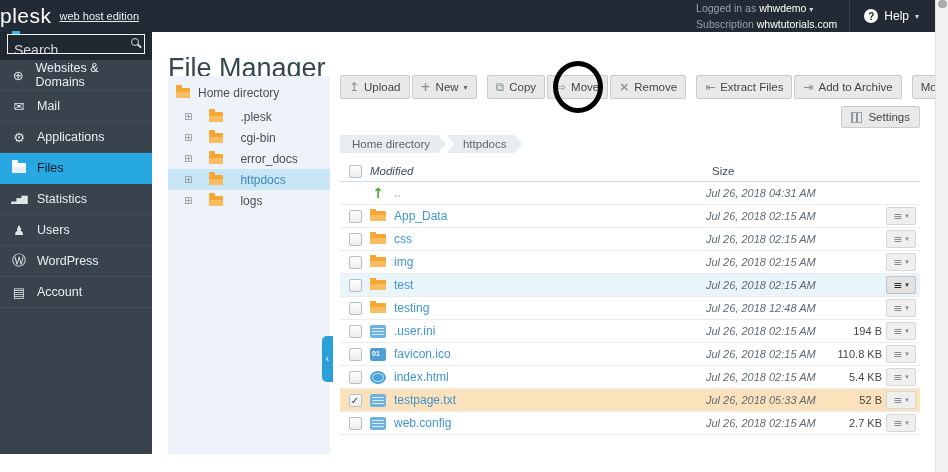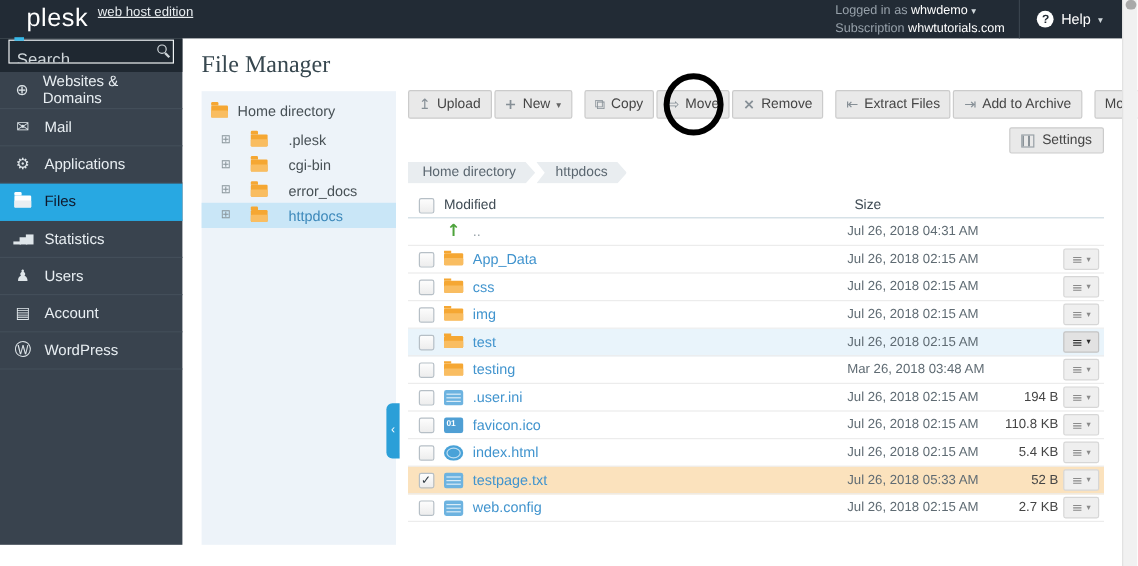--- a/index.html
+++ b/index.html
@@ -2,21 +2,21 @@
 <html><head>
 <meta charset="utf-8">
 <style>
   * { margin:0; padding:0; box-sizing:border-box; }
   body { font-family:"Liberation Sans", sans-serif; background:#fff; }
   #screen { position:relative; width:948px; height:472px; background:#fff; overflow:hidden; }
 
   
   .top-header { position:absolute; left:0; top:0; width:935px; height:32px; background:#222b35;
     display:flex; align-items:center; color:#fff; z-index:3; }
-  .logo-wrap { display:flex; align-items:flex-start; gap:8px; padding-left:22px; }
+  .logo-wrap { display:flex; align-items:center; gap:8px; padding-left:0; }
   .logo { position:relative; font-size:21px; font-weight:400; letter-spacing:.5px; color:#fff; }
   .logo-underscore { position:absolute; left:12px; bottom:-2px; width:8px; height:3px; background:#38b8e8; }
   .edition { font-size:11px; color:#e8edf0;text-decoration:underline; }
   .header-right { margin-left:auto; display:flex; align-items:center; height:100%; }
   .login-block { font-size:10.5px; line-height:14px; text-align:left; padding-right:12px; }
   .login-block .lbl { color:#97a1aa; }
   .login-block .val { color:#fff; font-weight:normal; }
   .caret-sm { font-family:"DejaVu Sans",sans-serif; font-size:8px; color:#cfd6da; }
   .help-btn { display:flex; align-items:center; gap:6px; height:100%; padding:0 16px 0 14px;
     border-left:1px solid #39434d; cursor:pointer; font-size:12px; color:#fff; }
@@ -64,21 +64,21 @@
   .fi-file::before { content:""; position:absolute; top:3px; left:2px; right:2px; height:1.5px;
     background:rgba(255,255,255,.75); box-shadow:0 3px 0 rgba(255,255,255,.75), 0 6px 0 rgba(255,255,255,.75); }
   .fi-ico { width:12px; height:13px; background:#4f9fd4; border-radius:2px; }
   .fi-ico::before { content:"01"; position:absolute; top:2px; left:2px; color:#fff; font-size:7px; font-weight:bold; }
   .fi-html { width:13px; height:13px; border-radius:50%; background:#49a2d8; }
   .fi-html::before { content:""; position:absolute; inset:2px; border:1.5px solid rgba(255,255,255,.65); border-radius:50%; }
   .fi-up { font-family:"DejaVu Sans",sans-serif; }
   .fi-up::before { content:"↑"; color:#4ea33c; font-weight:bold; font-size:14px; line-height:13px; }
 
   
-  .page-title { position:absolute; left:168px; top:43px; font-size:20px; color:#37474f;font-family:Liberation Serif, serif; }
+  .page-title { position:absolute; left:168px; top:53px; font-size:27px; color:#37474f; }
 
   
   .tree-panel { position:absolute; left:168px; top:76px; width:162px; height:378px; background:#edf3f9; }
   .tree-root { display:flex; align-items:center; gap:8px; padding:10px 8px 6px 8px;
     font-size:12px; color:#485156; cursor:pointer; }
   .tree-item { display:flex; align-items:center; gap:17px; height:21px; padding-left:16px;
     font-size:12px; color:#485156; cursor:pointer; }
   .tree-item.selected { background:#c9e6f7; }
   .tree-item.selected .t-label { color:#3c88ba; }
   .i-expand { font-family:"DejaVu Sans",sans-serif; font-size:10px; color:#8a959c; line-height:10px; }
@@ -129,21 +129,21 @@
   .trow.selected { background:#fbe2bd; }
   .c-cb { display:flex; justify-content:center; }
   .checkbox { width:13px; height:13px; border:1px solid #b6bfc6; border-radius:2px;
     background:linear-gradient(#fdfdfd,#ededed); display:inline-flex; align-items:center; justify-content:center; cursor:pointer; }
   .checkbox.checked::before { content:"✓"; font-family:"DejaVu Sans",sans-serif; font-size:10px;
     font-weight:bold; color:#2f3a42; }
   .c-name { display:flex; align-items:center; gap:8px; overflow:hidden; }
   .f-icon { display:inline-flex; width:16px; justify-content:center; }
   .f-name { color:#4194ce; text-decoration:none; cursor:pointer; white-space:nowrap; }
   .trow.parent .f-name { color:#9aa4ab; cursor:default; }
-  .c-mod { color:#5f6b73; font-size:11px; }
+  .c-mod { color:#5f6b73; font-size:11px;font-style:italic; }
   .c-size { color:#454545; font-size:11px; text-align:right; padding-right:2px; }
   .c-menu { display:flex; justify-content:center; }
   .row-menu { display:inline-flex; align-items:center; gap:3px; width:30px; height:18px; justify-content:center;
     background:#efefef; border:1px solid #d6d6d6; border-radius:2px; cursor:pointer; color:#8a8a8a; }
   .row-menu .i-menu { font-family:"DejaVu Sans",sans-serif; font-size:11px; line-height:11px; }
   .row-menu .i-menu::before { content:"≡"; }
   .row-menu .i-caret { font-size:7px; color:inherit; }
   .trow.hover .row-menu { background:#e2e2e2; border-color:#c3c3c3; color:#2b2b2b; }
   .i-sort { font-family:"DejaVu Sans",sans-serif; font-size:7px; color:#51606a; margin-left:4px; }
   .i-sort::before { content:"▲"; }
@@ -216,26 +216,26 @@
   </div>
         <div class="side-item">
     <span class="s-icon i-statistics"></span>
     <span class="s-label">Statistics</span>
   </div>
         <div class="side-item">
     <span class="s-icon i-user"></span>
     <span class="s-label">Users</span>
   </div>
         <div class="side-item">
+    <span class="s-icon i-wordpress"></span>
+    <span class="s-label">WordPress</span>
+  </div>
+        <div class="side-item">
     <span class="s-icon i-account"></span>
     <span class="s-label">Account</span>
-  </div>
-        <div class="side-item">
-    <span class="s-icon i-wordpress"></span>
-    <span class="s-label">WordPress</span>
   </div>
       </div>
   </div>
 
   <div class="page-title">File Manager</div>
 
   <div class="tree-panel">
     <div class="tree-root">
       <span class="folder"></span>
       <span class="t-label">Home directory</span>
@@ -254,20 +254,25 @@
         <div class="tree-item">
     <span class="i-expand"></span>
     <span class="folder"></span>
     <span class="t-label">error_docs</span>
   </div>
         <div class="tree-item selected">
     <span class="i-expand"></span>
     <span class="folder"></span>
     <span class="t-label">httpdocs</span>
   </div>
+        <div class="tree-item">
+    <span class="i-expand"></span>
+    <span class="folder"></span>
+    <span class="t-label">logs</span>
+  </div>
       </div>
   </div>
   <div class="panel-handle"></div>
 
   <div class="right-col">
     <div class="toolbar">
         <button class="tbtn">
     <span class="t-icon i-upload"></span>
     <span class="t-label">Upload</span>
 
@@ -414,21 +419,21 @@
     </span>
   </div>
           <div class="trow">
     <span class="cell c-cb">
               <span class="checkbox"></span>
             </span>
     <span class="cell c-name">
       <span class="f-icon folder"></span>
       <a class="f-name">testing</a>
     </span>
-    <span class="cell c-mod">Mar 26, 2018 03:48 AM</span>
+    <span class="cell c-mod">Jul 26, 2018 12:48 AM</span>
     <span class="cell c-size"></span>
     <span class="cell c-menu">
       <button class="row-menu">
         <span class="i-menu"></span>
         <span class="i-caret"></span>
       </button>
     </span>
   </div>
           <div class="trow">
     <span class="cell c-cb">

